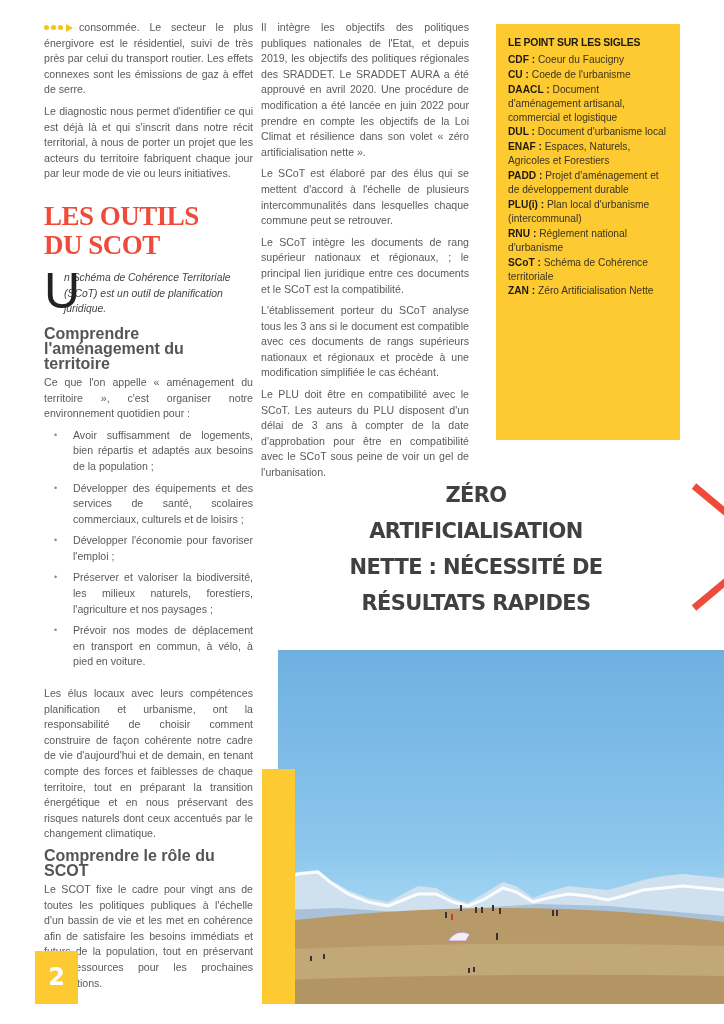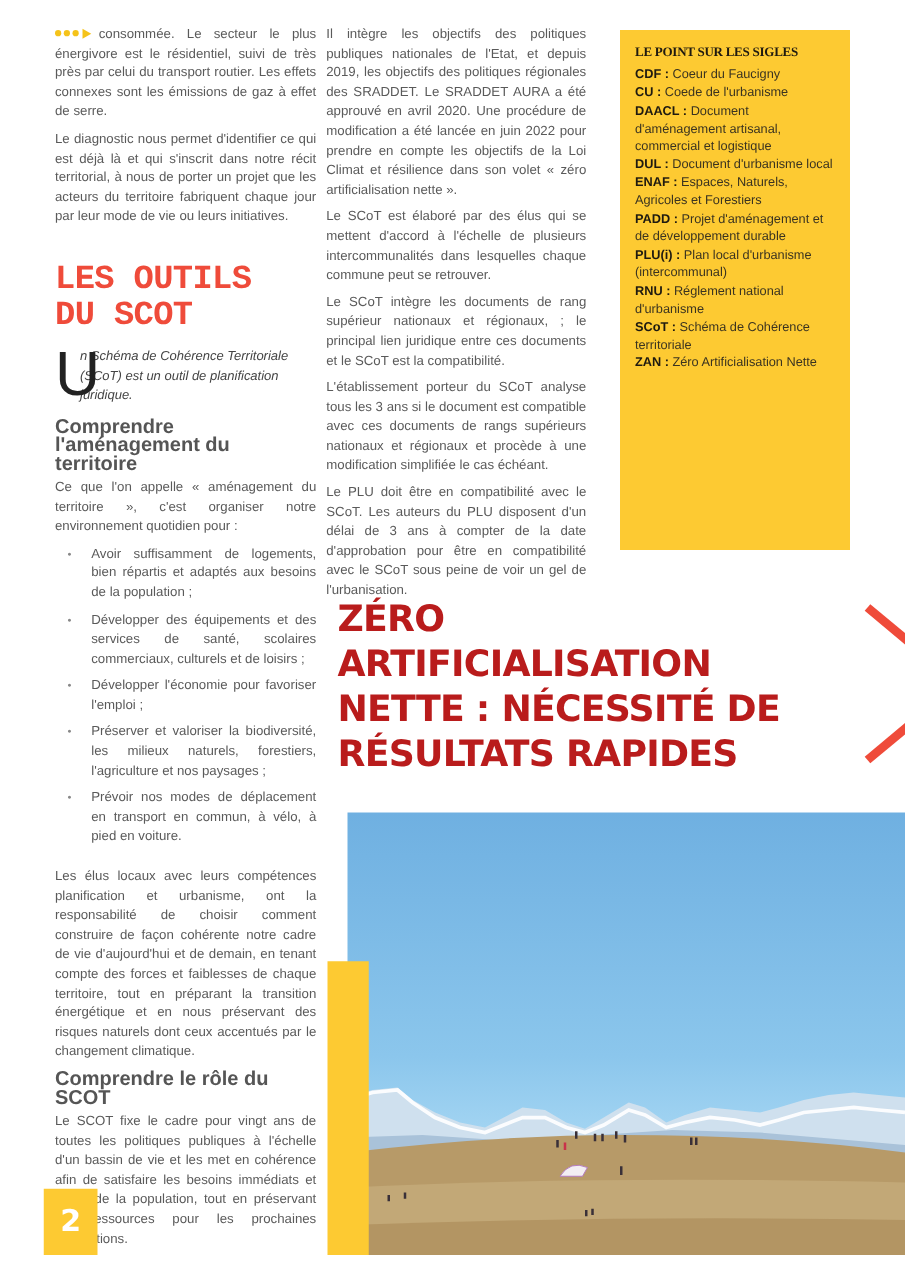--- a/index.html
+++ b/index.html
@@ -8,38 +8,38 @@
 
   .col { position: absolute; font-size: 10.6px; line-height: 15.6px; color: #5a5a5a; }
   .col p { text-align: justify; margin-bottom: 6px; }
   #col1 { left: 44px; top: 20px; width: 209px; }
   #col2 { left: 261px; top: 20px; width: 208px; }
 
   .dots { display: inline-flex; align-items: center; gap: 2px; margin-right: 6px; vertical-align: 1px; }
   .dots span.dot { width: 5px; height: 5px; border-radius: 50%; background: #f5c31a; display: inline-block; }
   .dots span.arrow { width: 0; height: 0; border-top: 4px solid transparent; border-bottom: 4px solid transparent; border-left: 7px solid #f5c31a; display: inline-block; margin-left: 1px; }
 
-  .section-title { font-family: Liberation Mono, monospace; font-weight: 900; font-weight: bold; color: #ef4b3a; font-size: 27px; line-height: 29px; letter-spacing: -0.5px; margin-top: 28px; margin-bottom: 10px; }
+  .section-title { font-family: Liberation Serif, serif; font-weight: 900; font-weight: bold; color: #ef4b3a; font-size: 27px; line-height: 29px; letter-spacing: -0.5px; margin-top: 20px; margin-bottom: 10px; }
 
   .lead { position: relative; padding-left: 20px; min-height: 48px; margin-bottom: 8px; }
   .dropcap { position: absolute; left: 0; top: -4px; font-size: 50px; line-height: 50px; color: #222; font-family: "Liberation Sans", sans-serif; }
   .lead-text { font-style: italic; color: #444; font-size: 10.4px; line-height: 15px; }
 
   .subhead { font-family: Liberation Sans, sans-serif; font-weight: bold; color: #555; font-size: 16px; line-height: 15px; margin: 4px 0 4px; }
 
   ul.bullets { list-style: none; margin: 4px 0 16px 10px; }
   ul.bullets li { position: relative; padding-left: 19px; text-align: justify; margin-bottom: 6px; }
   ul.bullets li::before { content: "•"; position: absolute; left: 0; top: 0; color: #888; font-size: 9px; }
 
   #sigles { position: absolute; left: 496px; top: 24px; width: 184px; height: 416px; background: #fdca32; padding: 12px 12px 10px 12px; color: #3a3320; font-size: 10.2px; line-height: 13.9px; }
-  #sigles h3 { font-family: Liberation Serif, serif; font-size: 10.4px; font-weight: bold; color: #1f1a10; margin-bottom: 3px; letter-spacing: -0.2px; }
+  #sigles h3 { font-family: Liberation Sans, sans-serif; font-size: 10.4px; font-weight: bold; color: #1f1a10; margin-bottom: 3px; letter-spacing: -0.2px; }
   #sigles .item { margin-bottom: 1px; }
   #sigles .abbr { font-weight: bold; color: #1f1a10; }
 
-  #zan-title { position: absolute; left: 270px; top: 477px; width: 412px; text-align: left; font-family: "DejaVu Sans", sans-serif; font-weight: bold; color: #b91c1c; font-size: 29px; line-height: 36px; letter-spacing: -0.6px; }
+  #zan-title { position: absolute; left: 270px; top: 477px; width: 412px; text-align: center; font-family: "DejaVu Sans", sans-serif; font-weight: bold; color: #404040; font-size: 21px; line-height: 36px; letter-spacing: -0.6px; }
 
   #bracket { position: absolute; left: 690px; top: 478px; width: 34px; height: 140px; }
 
   #photo { position: absolute; left: 278px; top: 650px; width: 446px; height: 354px; overflow: hidden; background: linear-gradient(#6fb0e1 0%, #8bc6ec 55%, #a2d4f2 72%, #a2d4f2 100%); }
   #photo svg { position: absolute; left: 0; top: 0; }
 
   #yellow-bar { position: absolute; left: 262px; top: 769px; width: 33px; height: 235px; background: #fdca32; }
 
   #page-number { position: absolute; left: 35px; top: 951px; width: 43px; height: 53px; background: #fdca32; color: #ffffff; font-family: "DejaVu Sans", sans-serif; font-weight: bold; font-size: 24px; line-height: 53px; text-align: center; }
 </style>

